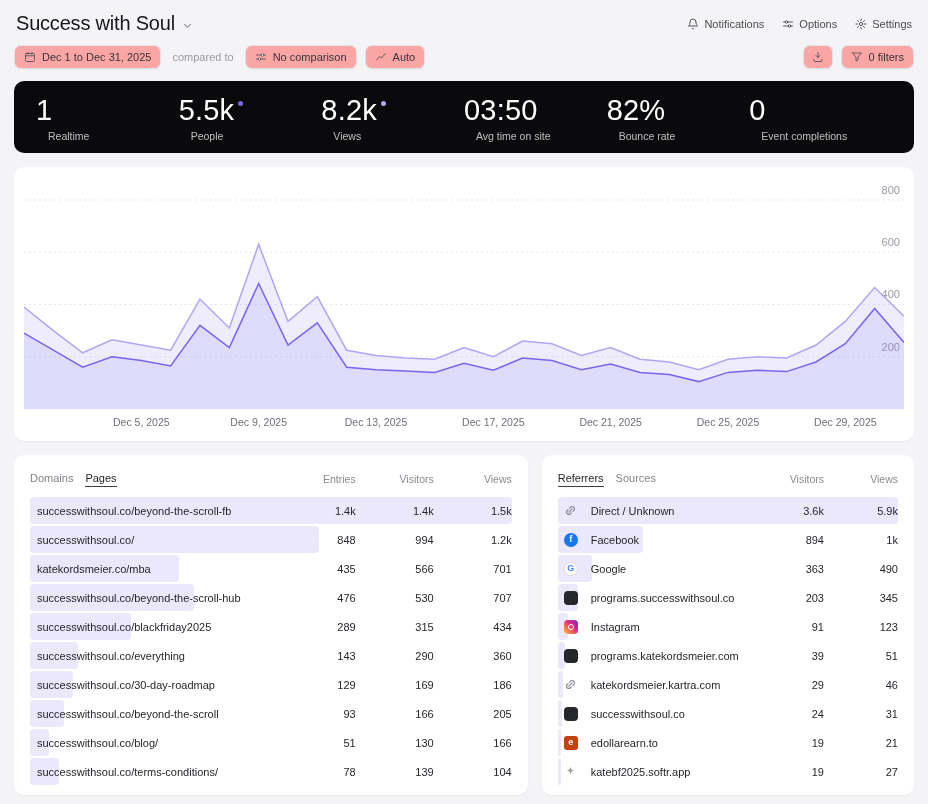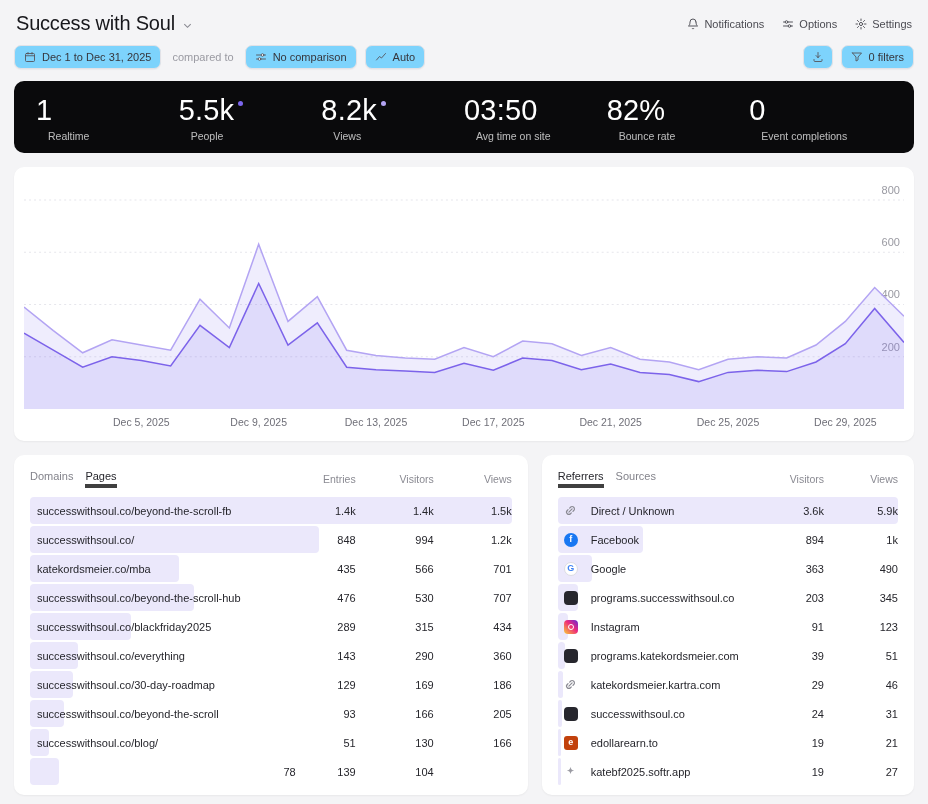--- a/index.html
+++ b/index.html
@@ -16,21 +16,21 @@
   .title-wrap { display:flex; align-items:center; gap:7px; cursor:pointer; }
   .title { font-size:20px; font-weight:400; letter-spacing:-0.2px; color:#17171b; }
   .chev { width:11px; height:11px; stroke:#8a8a92; fill:none; stroke-width:2.4; margin-top:3px; }
   .top-menu { display:flex; gap:18px; }
   .menu-item { display:flex; align-items:center; gap:5px; font-size:11px; color:#4b4b52; cursor:pointer; }
   .menu-item svg { width:12px; height:12px; stroke:#55555c; fill:none; stroke-width:2; stroke-linecap:round; stroke-linejoin:round; }
 
   
   .toolbar { display:flex; align-items:center; gap:8px; padding-bottom:12px; }
   .btn {
-    background:#7dd3fc; border:1px solid #e2e2e7; border-radius:7px;
+    background:#fca5a5; border:1px solid #e2e2e7; border-radius:7px;
     padding:5px 9px; font-size:11px; color:#36363c;
     display:inline-flex; align-items:center; gap:6px; cursor:pointer;
     box-shadow:0 1px 1px rgba(10,10,20,0.04);
     font-family:"Liberation Sans", sans-serif;
   }
   .btn svg { width:12px; height:12px; stroke:#55555c; fill:none; stroke-width:1.8; stroke-linecap:round; stroke-linejoin:round; }
   .compared { color:#9a9aa2; font-size:11px; padding:0 3px; }
   .toolbar-right { margin-left:auto; display:flex; gap:8px; }
   .icon-only { padding:5px 8px; }
 
@@ -58,21 +58,21 @@
 
   
   .panels { display:grid; grid-template-columns:1.38fr 1fr; gap:14px; }
   .panel { padding:12px 16px; height:340px; overflow:hidden; }
   .pages-grid { display:grid; grid-template-columns:minmax(0,1fr) 60px 78px 78px; align-items:center; }
   .refs-grid  { display:grid; grid-template-columns:26px minmax(0,1fr) 74px 74px; align-items:center; }
   .panel-head { height:24px; margin-bottom:6px; }
   .tabs { display:flex; gap:12px; font-size:11px; color:#83838b; }
   .tabs-span2 { grid-column:1 / 3; }
   .tab { cursor:pointer; padding-bottom:2px; }
-  .tab.active { color:#26262c; border-bottom:4px solid #404040; }
+  .tab.active { color:#26262c; border-bottom:1px solid #404040; }
   .col-h { font-size:10.5px; color:#8a8a92; text-align:right; }
   .row { position:relative; height:27px; margin-bottom:2px; font-size:11px; cursor:pointer; }
   .rbar { position:absolute; left:0; top:0; bottom:0; background:#ebe8fb; border-radius:4px; min-width:3px; }
   .cell-label { position:relative; padding-left:7px; color:#26262c; white-space:nowrap; overflow:hidden; text-overflow:ellipsis; }
   .num { position:relative; text-align:right; color:#26262c; font-variant-numeric:tabular-nums; }
   .icon-cell { position:relative; display:flex; align-items:center; justify-content:flex-start; padding-left:6px; }
   .icon-cell svg { width:13px; height:13px; }
 
   
   .fav { width:14px; height:14px; display:inline-flex; align-items:center; justify-content:center;
@@ -303,20 +303,21 @@
   <div class="row pages-grid">
     <span class="rbar" style="width: 4%;"></span>
     <span class="cell-label">successwithsoul.co/blog/</span>
     <span class="num">51</span>
     <span class="num">130</span>
     <span class="num">166</span>
   </div>
 
   <div class="row pages-grid">
     <span class="rbar" style="width: 6%;"></span>
+    <span class="cell-label">successwithsoul.co/terms-conditions/</span>
     <span class="num">78</span>
     <span class="num">139</span>
     <span class="num">104</span>
   </div>
 </div>
     </section>
 
     <section class="card panel">
       <div class="panel-head refs-grid">
         <div class="tabs tabs-span2">

